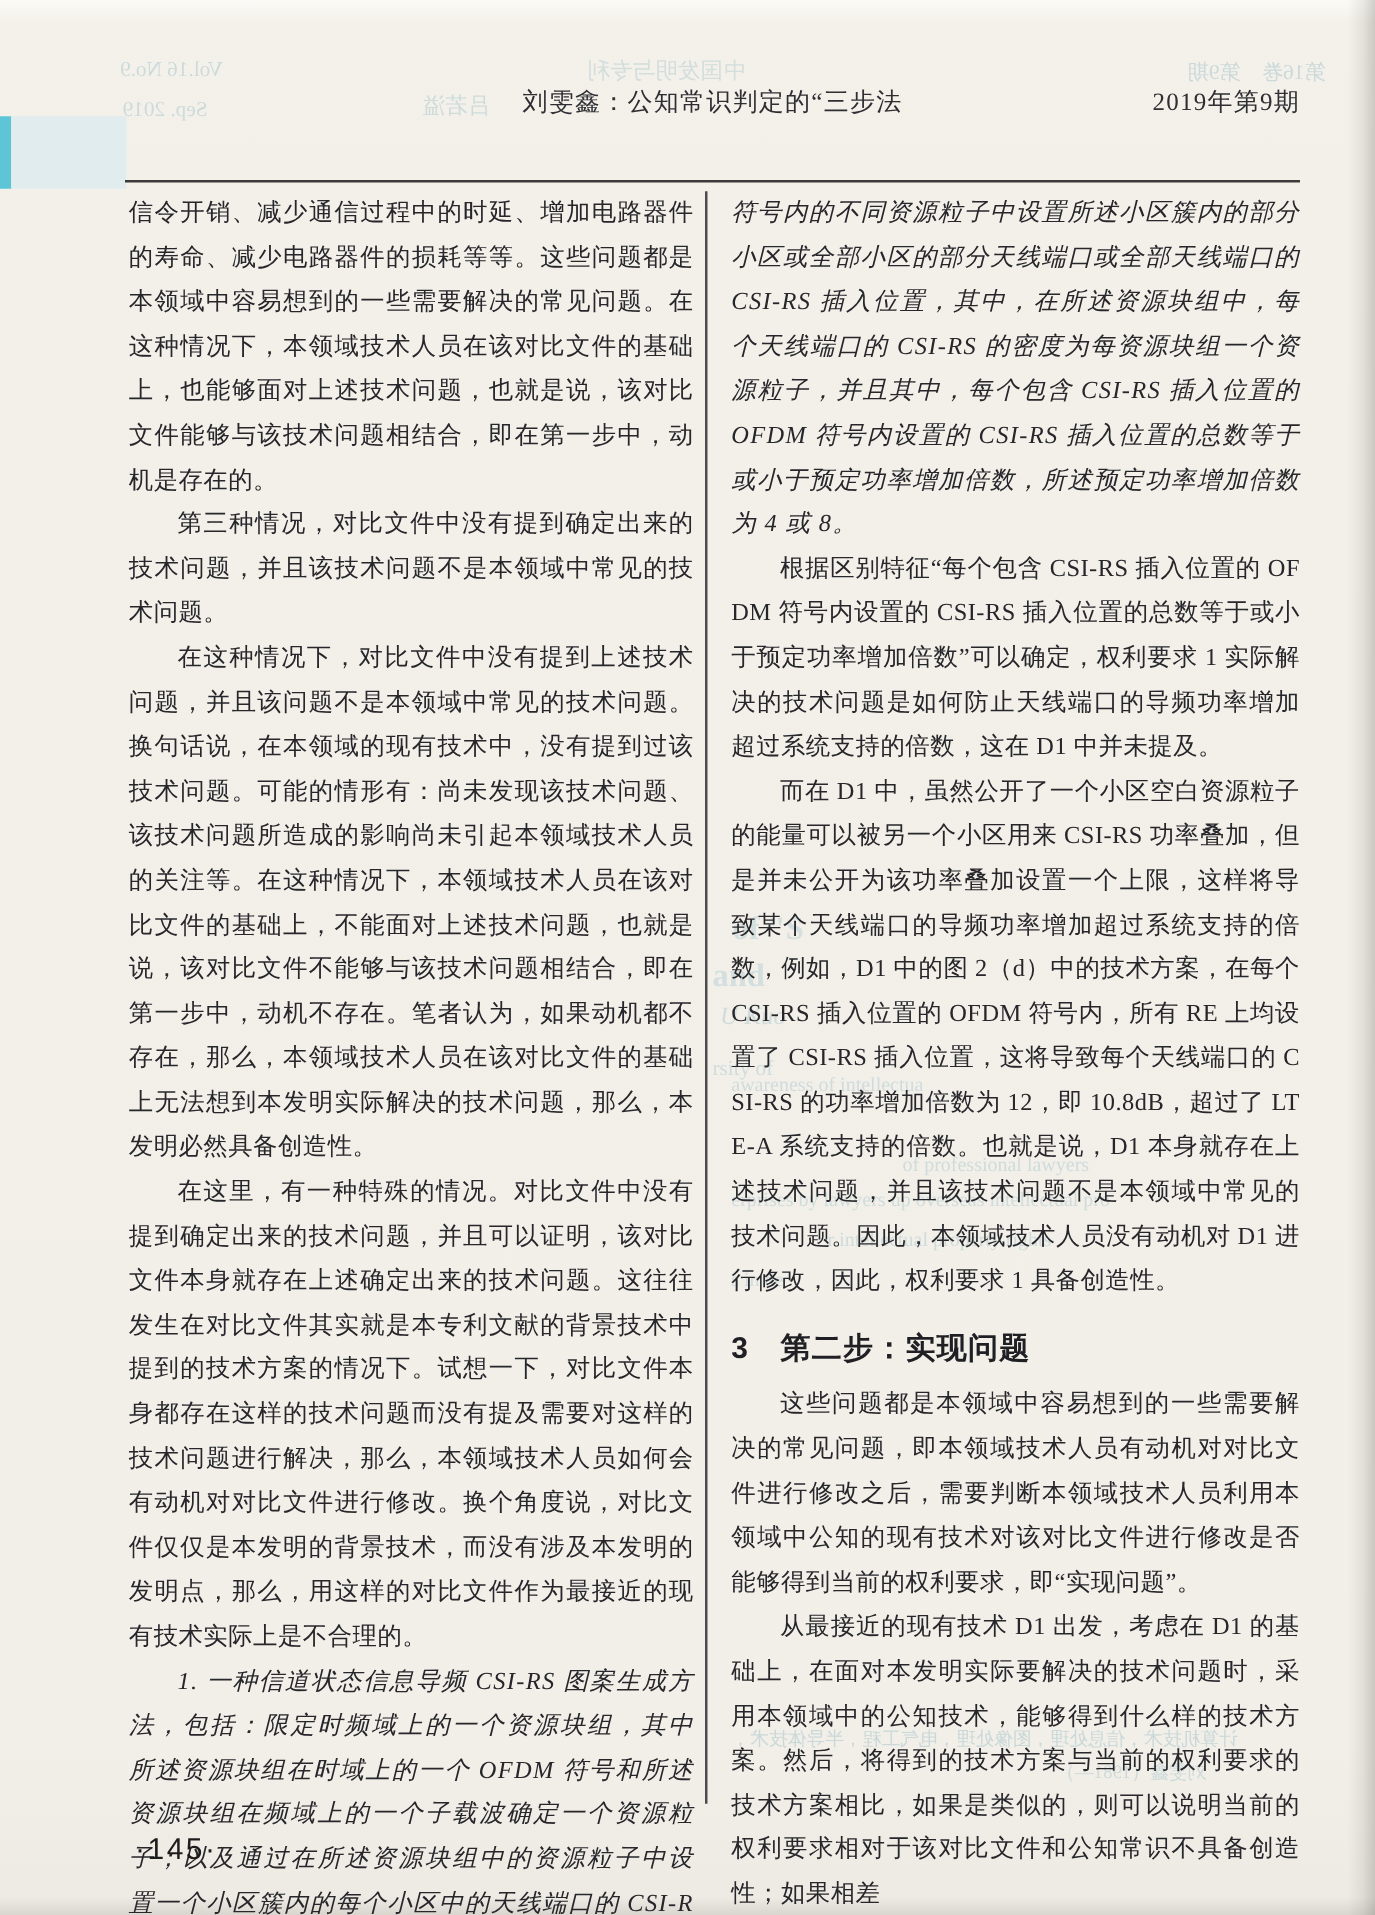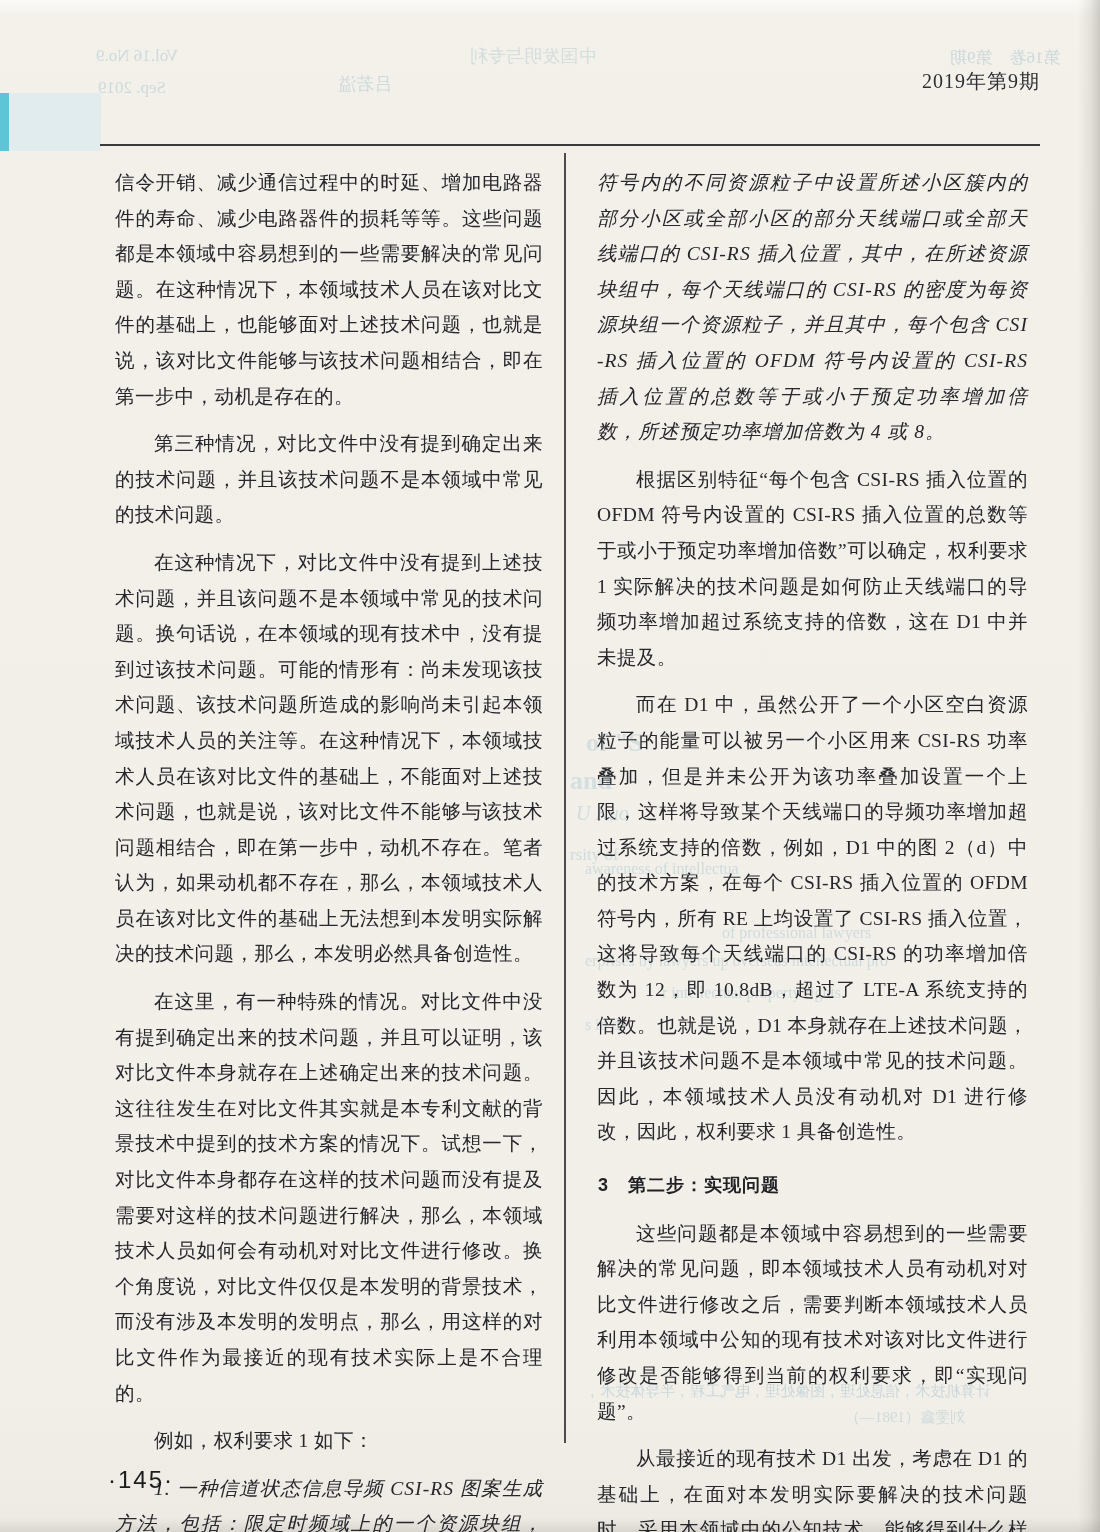--- a/index.html
+++ b/index.html
@@ -40,26 +40,26 @@
   .header-rule{position:absolute;left:100px;top:144px;width:940px;height:2px;background:#3b3b3c;}
 
   .col{
     position:absolute;top:153px;
     font-size:19.5px;line-height:35.6px;
     text-align:justify;word-break:break-all;
     letter-spacing:0.4px;
   }
   .col-left{left:103px;width:452px;}
   .col-right{left:585px;width:455px;}
-  .col p{margin:12px;}
+  .col p{margin:0;}
   .indent{text-indent:2em;}
   .claim{font-style:italic;letter-spacing:1.1px;}
   .sec-heading{
     font-family:"Liberation Sans","DejaVu Sans",sans-serif;
-    font-weight:bold;font-size:18px;margin:18px 0 10px 13px;letter-spacing:1px;color:#1f1f24;
+    font-weight:bold;font-size:24px;margin:18px 0 10px 0;letter-spacing:1px;color:#1f1f24;
   }
 
   .divider{position:absolute;left:564px;top:153px;width:2px;height:1290px;background:#4c4c4e;}
 
   .footer{
     position:absolute;left:108px;top:1466px;
     font-family:"Liberation Sans","DejaVu Sans",sans-serif;
     font-size:24px;letter-spacing:2px;color:#1c1c1c;
   }
 
@@ -94,32 +94,32 @@
     <span class="bleed en" style="left:662px;top:984px;font-size:16px;opacity:.5">r intellectual property rights</span>
     <span class="bleed en" style="left:585px;top:1016px;font-size:16px;opacity:.5">s in de</span>
     <span class="bleed m" style="left:585px;top:1382px;font-size:15px;opacity:.5">计算机技术，信息处理，图像处理，电气工程，半导体技术，</span>
     <span class="bleed m" style="left:845px;top:1408px;font-size:15px;opacity:.45">刘雯鑫（1981—）</span>
   </div>
 
   <div class="edge-mark"></div>
   <div class="bleed-block"></div>
 
   <div class="header">
+    <span class="title">刘雯鑫：公知常识判定的“三步法</span>
     <span class="issue">2019年第9期</span>
   </div>
   <div class="header-rule"></div>
 
   <div class="divider"></div>
 
   <div class="col col-left">
     <p>信令开销、减少通信过程中的时延、增加电路器件的寿命、减少电路器件的损耗等等。这些问题都是本领域中容易想到的一些需要解决的常见问题。在这种情况下，本领域技术人员在该对比文件的基础上，也能够面对上述技术问题，也就是说，该对比文件能够与该技术问题相结合，即在第一步中，动机是存在的。</p>
     <p class="indent">第三种情况，对比文件中没有提到确定出来的技术问题，并且该技术问题不是本领域中常见的技术问题。</p>
     <p class="indent">在这种情况下，对比文件中没有提到上述技术问题，并且该问题不是本领域中常见的技术问题。换句话说，在本领域的现有技术中，没有提到过该技术问题。可能的情形有：尚未发现该技术问题、该技术问题所造成的影响尚未引起本领域技术人员的关注等。在这种情况下，本领域技术人员在该对比文件的基础上，不能面对上述技术问题，也就是说，该对比文件不能够与该技术问题相结合，即在第一步中，动机不存在。笔者认为，如果动机都不存在，那么，本领域技术人员在该对比文件的基础上无法想到本发明实际解决的技术问题，那么，本发明必然具备创造性。</p>
     <p class="indent">在这里，有一种特殊的情况。对比文件中没有提到确定出来的技术问题，并且可以证明，该对比文件本身就存在上述确定出来的技术问题。这往往发生在对比文件其实就是本专利文献的背景技术中提到的技术方案的情况下。试想一下，对比文件本身都存在这样的技术问题而没有提及需要对这样的技术问题进行解决，那么，本领域技术人员如何会有动机对对比文件进行修改。换个角度说，对比文件仅仅是本发明的背景技术，而没有涉及本发明的发明点，那么，用这样的对比文件作为最接近的现有技术实际上是不合理的。</p>
-    <p class="indent">例如，权利要求 1 如下：</p>
     <p class="indent claim">1. 一种信道状态信息导频 CSI-RS 图案生成方法，包括：限定时频域上的一个资源块组，其中所述资源块组在时域上的一个 OFDM 符号和所述资源块组在频域上的一个子载波确定一个资源粒子；以及通过在所述资源块组中的资源粒子中设置一个小区簇内的每个小区中的天线端口的 CSI-RS 插入位置，来生成所述 CSI-RS 图案，其中，在所述资源块组的同一 OFDM</p>
   </div>
 
   <div class="col col-right">
     <p class="claim">符号内的不同资源粒子中设置所述小区簇内的部分小区或全部小区的部分天线端口或全部天线端口的 CSI-RS 插入位置，其中，在所述资源块组中，每个天线端口的 CSI-RS 的密度为每资源块组一个资源粒子，并且其中，每个包含 CSI-RS 插入位置的 OFDM 符号内设置的 CSI-RS 插入位置的总数等于或小于预定功率增加倍数，所述预定功率增加倍数为 4 或 8。</p>
     <p class="indent">根据区别特征“每个包含 CSI-RS 插入位置的 OFDM 符号内设置的 CSI-RS 插入位置的总数等于或小于预定功率增加倍数”可以确定，权利要求 1 实际解决的技术问题是如何防止天线端口的导频功率增加超过系统支持的倍数，这在 D1 中并未提及。</p>
     <p class="indent">而在 D1 中，虽然公开了一个小区空白资源粒子的能量可以被另一个小区用来 CSI-RS 功率叠加，但是并未公开为该功率叠加设置一个上限，这样将导致某个天线端口的导频功率增加超过系统支持的倍数，例如，D1 中的图 2（d）中的技术方案，在每个 CSI-RS 插入位置的 OFDM 符号内，所有 RE 上均设置了 CSI-RS 插入位置，这将导致每个天线端口的 CSI-RS 的功率增加倍数为 12，即 10.8dB，超过了 LTE-A 系统支持的倍数。也就是说，D1 本身就存在上述技术问题，并且该技术问题不是本领域中常见的技术问题。因此，本领域技术人员没有动机对 D1 进行修改，因此，权利要求 1 具备创造性。</p>
     <h2 class="sec-heading">3　第二步：实现问题</h2>
     <p class="indent">这些问题都是本领域中容易想到的一些需要解决的常见问题，即本领域技术人员有动机对对比文件进行修改之后，需要判断本领域技术人员利用本领域中公知的现有技术对该对比文件进行修改是否能够得到当前的权利要求，即“实现问题”。</p>
     <p class="indent">从最接近的现有技术 D1 出发，考虑在 D1 的基础上，在面对本发明实际要解决的技术问题时，采用本领域中的公知技术，能够得到什么样的技术方案。然后，将得到的技术方案与当前的权利要求的技术方案相比，如果是类似的，则可以说明当前的权利要求相对于该对比文件和公知常识不具备创造性；如果相差</p>

